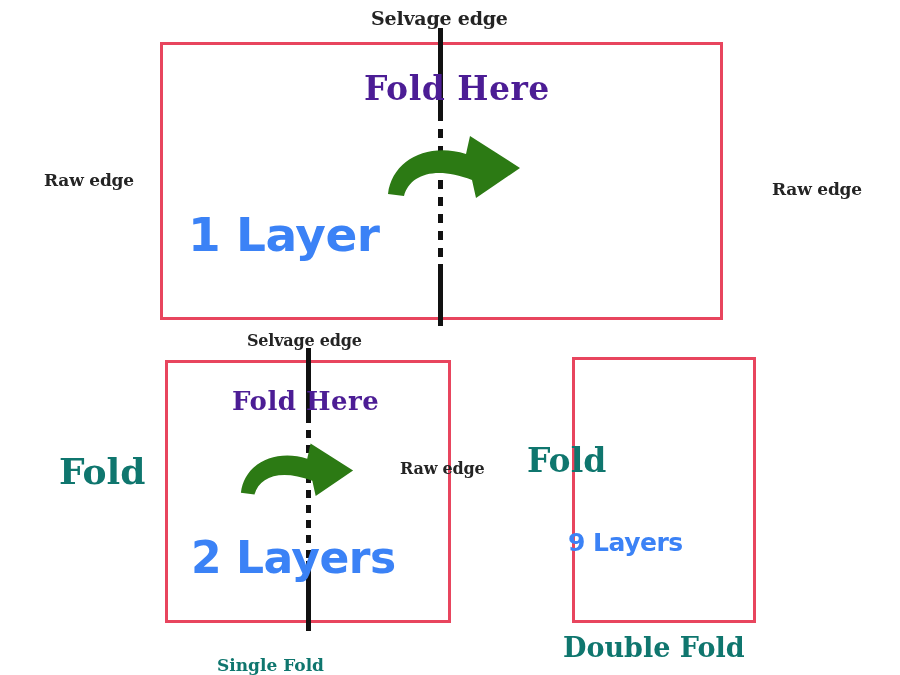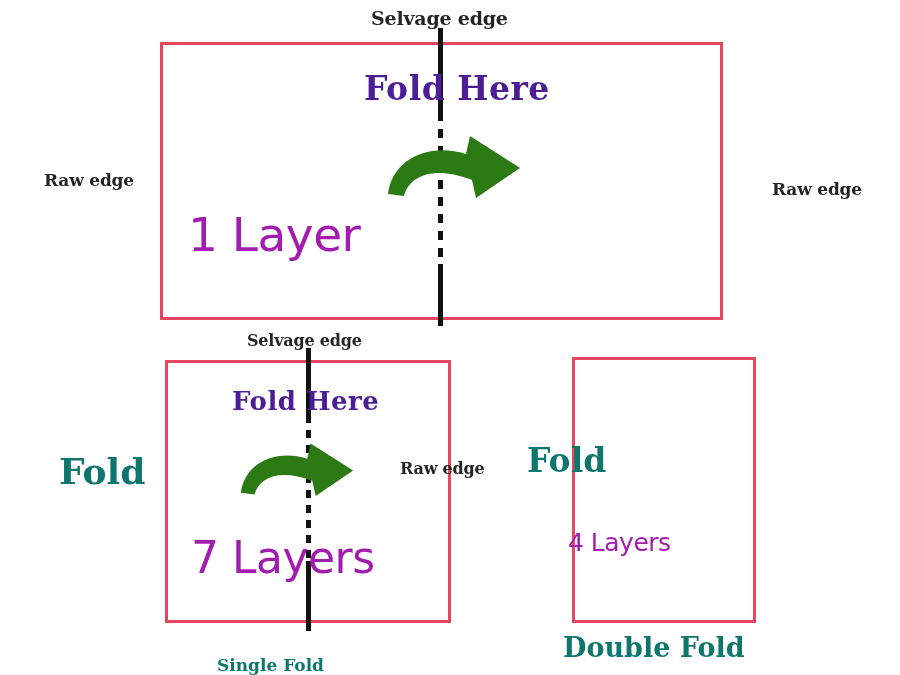--- a/index.html
+++ b/index.html
@@ -76,22 +76,22 @@
     color: #4c1d95;
     white-space: nowrap;
     letter-spacing: 0.5px;
   }
   #fold-here-1 { left: 364px; top: 69px;  font-size: 33px; }
   #fold-here-2 { left: 232px; top: 386px; font-size: 26px; }
 
   .label-layers {
     position: absolute;
     font-family: "DejaVu Sans", "Liberation Sans", sans-serif;
-    font-weight: 400;
-    color: #a21caf;
+    font-weight: 700;
+    color: #3b82f6;
     white-space: nowrap;
     letter-spacing: -0.5px;
   }
   #layers-1 { left: 188px; top: 207px; font-size: 47px; }
   #layers-2 { left: 191px; top: 532px; font-size: 44px; }
   #layers-3 { left: 568px; top: 528px; font-size: 25px; }
 
   .label-fold-green {
     position: absolute;
     font-family: "DejaVu Serif", "Liberation Serif", serif;
@@ -147,25 +147,25 @@
 
   <svg class="arrow-svg" id="arrow-2" width="122" height="68" viewBox="0 0 140 80">
     <path d="M 4 62 C 8 28, 44 10, 82 22 L 86 4 L 136 36 L 92 66 L 88 48
              C 52 34, 26 42, 20 64 Z" fill="#2c7a14"></path>
   </svg>
 
   <div class="label-fold-green" id="fold-left-2">Fold</div>
 
   <div class="label-edge" id="raw-edge-mid">Raw edge</div>
 
-  <div class="label-layers" id="layers-2">7 Layers</div>
+  <div class="label-layers" id="layers-2">2 Layers</div>
 
   <div class="label-fold-green" id="single-fold">Single Fold</div>
 
   <div class="fabric-rect" id="panel3-rect"></div>
 
   <div class="label-fold-green" id="fold-left-3">Fold</div>
 
-  <div class="label-layers" id="layers-3">4 Layers</div>
+  <div class="label-layers" id="layers-3">9 Layers</div>
 
   <div class="label-fold-green" id="double-fold">Double Fold</div>
 
 </div>
 
 </body></html>

